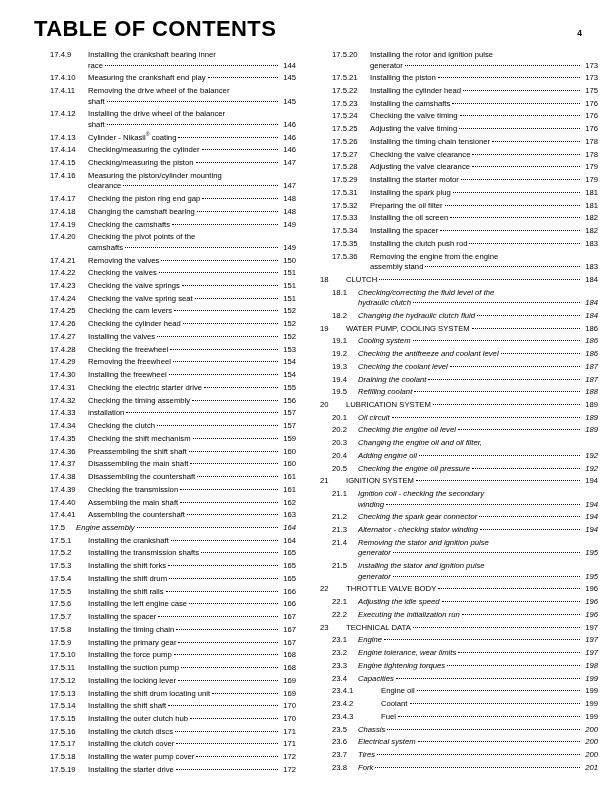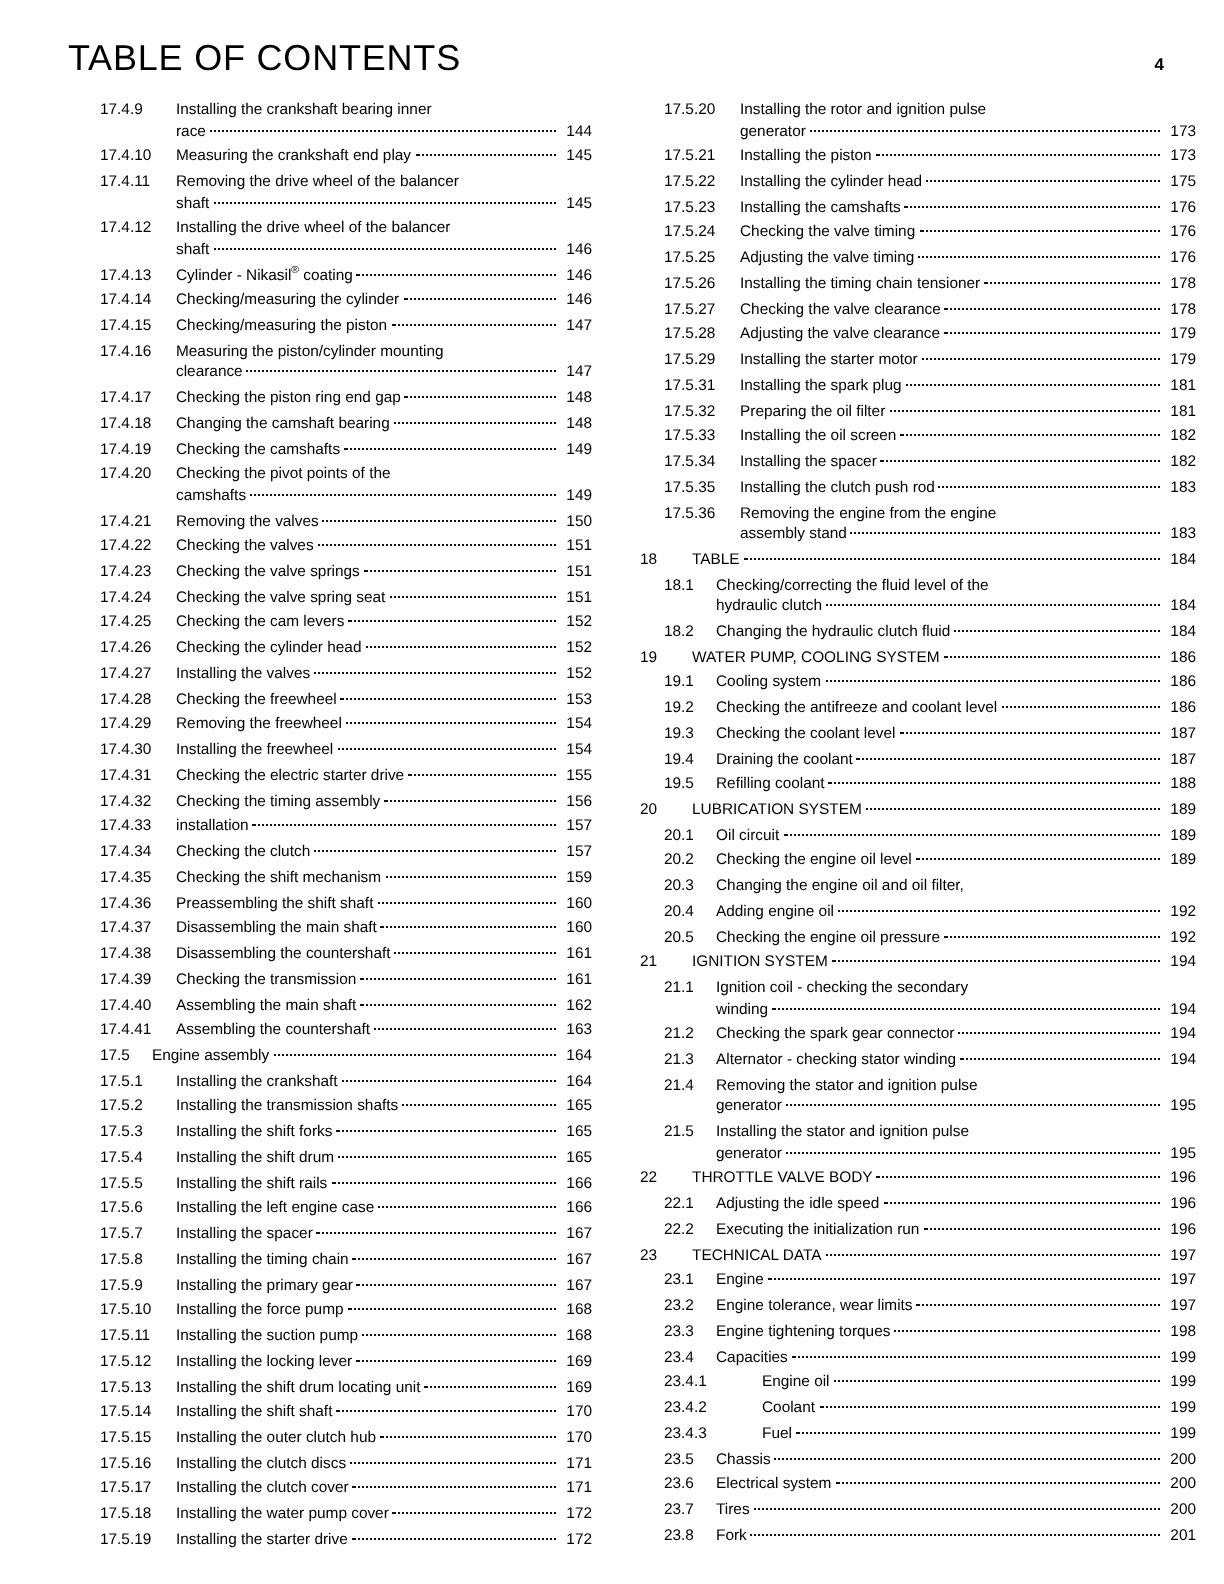--- a/index.html
+++ b/index.html
@@ -26,22 +26,22 @@
     position: absolute;
     top: 18px;
     left: 34px;
     right: 22px;
     height: 26px;
     display: flex;
     align-items: baseline;
     justify-content: space-between;
   }
   .doc-title {
-    font-size: 18px;
-    font-weight: normal;
+    font-size: 22px;
+    font-weight: bold;
     letter-spacing: 0.4px;
     line-height: 22px;
     white-space: nowrap;
   }
   .page-number {
     font-size: 8.5px;
     font-weight: bold;
     padding-right: 8px;
   }
   .columns {
@@ -73,21 +73,21 @@
   }
   .body {
     flex: 1 1 auto;
     min-width: 0;
   }
   
   .lvl1 .num   { width: 26px; }
   .lvl1 .body  { padding-left: 0px; }
   
   .lvl2 .num   { width: 26px; margin-left: 12px; }
-  .lvl2 .body  { padding-left: 0px; }
+  .lvl2 .body  { padding-left: 0px; font-style: italic; }
   
   .lvl3 .num   { width: 38px; margin-left: 12px; }
   .lvl3 .body  { padding-left: 0px; }
   
   .lvl4 .num   { width: 38px; margin-left: 12px; }
   .lvl4 .body  { padding-left: 11px; }
 
   .line {
     display: flex;
     align-items: baseline;
@@ -843,21 +843,21 @@
               <span class="txt">assembly stand</span>
               <span class="leader"></span>
               <span class="pg">183</span>
             </div>
           </div>
         </div>
         <div class="toc-entry lvl1">
           <div class="num">18</div>
           <div class="body">
             <div class="line">
-              <span class="txt">TABLE</span>
+              <span class="txt">CLUTCH</span>
               <span class="leader"></span>
               <span class="pg">184</span>
             </div>
           </div>
         </div>
         <div class="toc-entry lvl2">
           <div class="num">18.1</div>
           <div class="body">
             <div class="cont">
               <span class="txt">Checking/correcting the fluid level of the</span>

